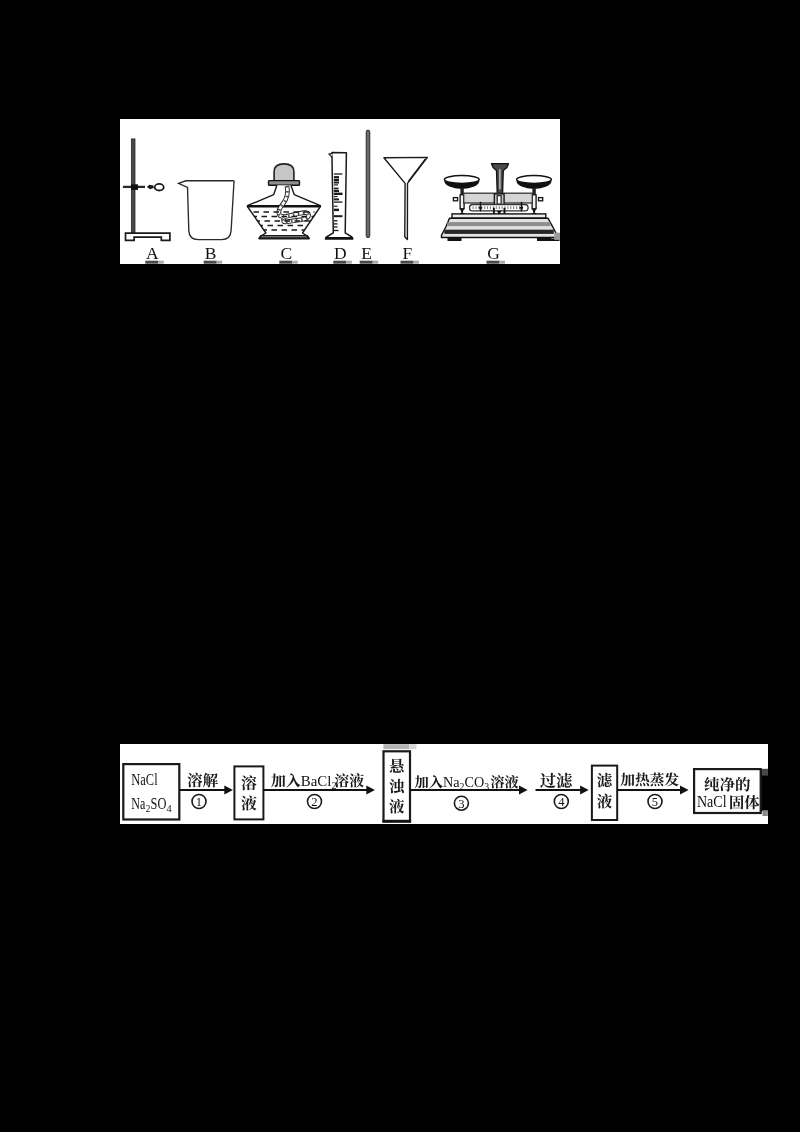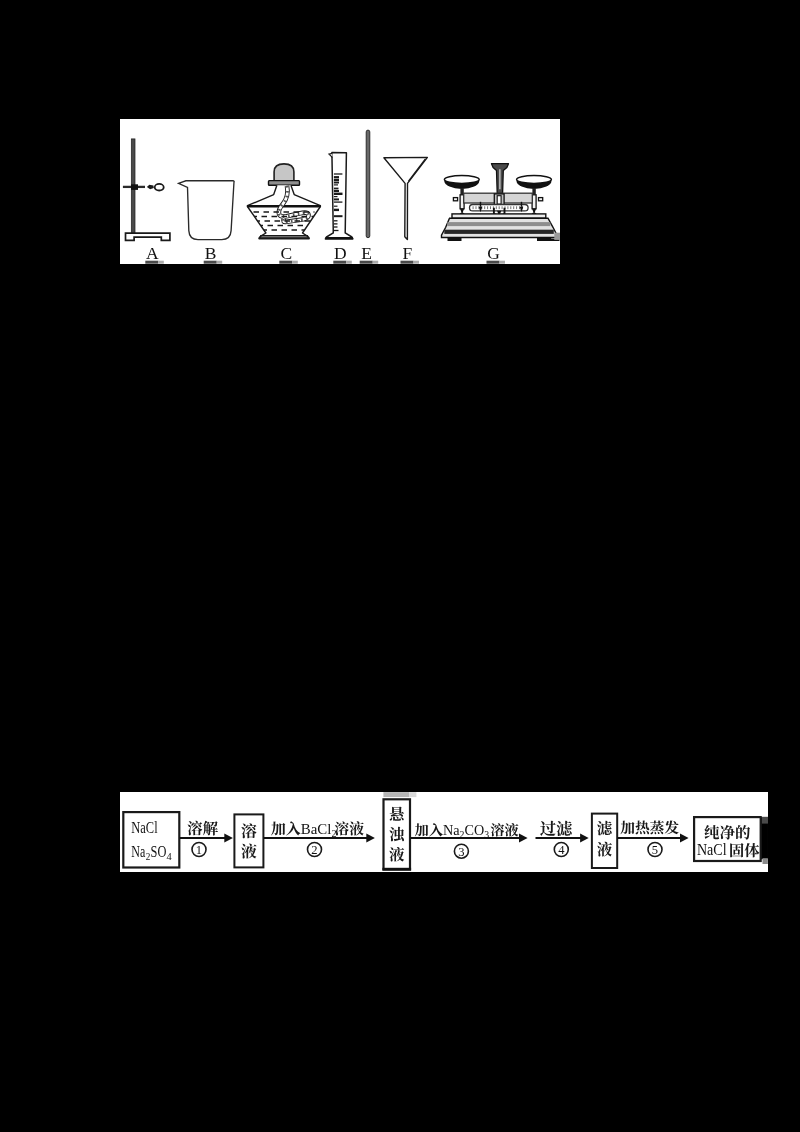--- a/index.html
+++ b/index.html
@@ -187,21 +187,21 @@
 <text x="407.0" y="259.2" font-size="17.5" text-anchor="middle" font-family="Liberation Serif, serif" fill="#111">F</text>
 <rect x="400.0" y="260.4" width="13.0" height="3.0" fill="#4a4a4a"></rect>
 <rect x="413.0" y="260.4" width="5.5" height="3.0" fill="#ababab"></rect>
 
 <text x="493.0" y="259.2" font-size="17.5" text-anchor="middle" font-family="Liberation Serif, serif" fill="#111">G</text>
 <rect x="486.0" y="260.4" width="13.0" height="3.0" fill="#4a4a4a"></rect>
 <rect x="499.0" y="260.4" width="5.5" height="3.0" fill="#ababab"></rect>
 </svg>
   </div>
 
-<div class="panel" style="left:120px;top:743.8px;width:648px;height:79.8px;margin-top:48px;">
+<div class="panel" style="left:120px;top:743.8px;width:648px;height:79.8px;">
 <svg width="648" height="79.8" viewBox="120 743.8 648 79.8">
 <defs>
 <path id="g0" d="M623 582 496 647C465 569 394 466 311 405L319 393C431 429 529 501 586 569C609 566 618 572 623 582ZM97 211C86 211 54 211 54 211V192C76 190 91 185 104 176C126 161 130 64 111 -40C118 -77 143 -91 164 -91C211 -91 246 -58 248 -8C252 83 211 118 207 173C207 197 212 232 217 262C225 309 268 500 292 604L275 607C143 265 143 265 126 231C115 211 111 211 97 211ZM38 609 30 603C64 569 105 513 117 463C221 397 303 595 38 609ZM113 836 106 829C141 792 183 732 198 677C305 607 394 812 113 836ZM399 759 387 760C378 706 350 666 316 645C228 531 447 479 421 674H826L806 591C773 608 731 622 677 631L668 623C723 574 795 492 823 426C907 381 960 499 830 578C865 601 911 632 940 653C960 654 971 656 978 664L879 759L821 702H659C722 724 734 842 534 850L527 844C557 814 586 762 590 715C599 709 607 705 615 702H416C412 719 407 738 399 759ZM663 425C692 375 728 328 769 286L732 247H531L474 269C548 317 614 373 663 425ZM518 -52V-23H739V-76H758C795 -76 850 -55 851 -47V212L856 214C872 203 889 193 906 184C912 226 935 259 975 284L977 298C878 320 750 371 682 446L684 448C713 447 727 454 733 466L598 538C547 433 414 273 283 187L291 177C331 192 369 209 406 229V-87H427C483 -87 518 -60 518 -52ZM518 219H739V5H518Z"></path>
 <path id="g1" d="M328 251V394H382V251ZM813 455 670 468V320H589C603 344 615 370 626 397C647 396 659 405 664 416L537 457C527 369 505 279 478 214V446C619 506 698 603 726 740H822C818 644 811 596 799 586C794 580 788 579 774 579C758 579 717 581 694 583V570C723 563 743 553 754 539C766 525 769 499 769 470C813 470 845 479 870 496C909 524 922 583 927 724C947 727 958 733 965 741L867 820L813 768H471L480 740H604C595 632 563 537 478 464V542C500 547 515 555 522 564L417 644L371 589H300C343 620 388 665 419 696C438 697 450 699 458 707L362 791L309 737H245L271 788C293 787 305 797 309 809L171 852C142 724 87 598 30 518L42 510C62 523 81 538 100 554V383C100 233 98 62 29 -75L41 -84C137 1 173 114 187 222H247V56H261C302 56 327 73 328 78V222H382V43C382 30 378 24 363 24C345 24 269 29 269 29V15C308 8 325 -2 338 -18C350 -33 354 -57 356 -88C464 -77 478 -38 478 32V197L486 193C518 219 547 253 572 292H670V153H479L487 124H670V-89H690C731 -89 780 -67 780 -57V124H964C978 124 987 129 990 140C954 175 893 224 893 224L839 153H780V292H938C952 292 961 297 964 308C929 340 871 386 871 386L821 320H780V430C804 433 811 443 813 455ZM247 251H190C194 298 195 343 195 384V394H247ZM328 423V561H382V423ZM247 423H195V561H247ZM156 610C182 639 206 672 228 708H313C302 671 286 623 270 589H211Z"></path>
 <path id="g2" d="M88 213C77 213 43 213 43 213V194C65 192 81 187 95 178C119 163 123 69 105 -37C111 -73 134 -89 155 -89C202 -89 234 -57 236 -7C239 82 200 120 199 173C198 199 205 233 213 264C225 314 289 521 325 634L309 638C140 269 140 269 118 234C107 213 103 213 88 213ZM32 606 23 599C55 561 88 504 94 451C193 375 292 566 32 606ZM95 841 87 834C121 795 160 735 171 679C277 605 372 807 95 841ZM867 782 806 700H646C711 725 718 851 507 854L499 848C535 817 570 761 577 711C584 706 592 702 599 700H291L299 671H952C966 671 976 676 979 687C938 726 867 782 867 782ZM736 615 590 656C577 539 540 356 481 233L491 224C529 263 563 310 592 358C609 266 631 184 667 116C615 39 546 -28 457 -80L465 -92C565 -54 643 -5 705 53C749 -8 809 -56 892 -89C901 -34 927 0 974 16L976 26C890 47 820 78 766 121C845 222 887 343 914 473C937 475 947 478 954 489L852 578L795 519H671C682 546 691 571 699 595C724 596 733 604 736 615ZM606 381 630 427C648 397 665 357 667 322C736 264 818 394 641 451L659 490H802C785 378 755 272 705 178C658 233 626 301 606 381ZM484 445 441 461C471 507 496 552 516 592C542 591 550 597 555 608L414 663C385 544 315 360 231 237L242 228C280 260 316 297 349 336V-89H369C409 -89 451 -67 453 -59V427C471 430 481 436 484 445Z"></path>
 <path id="g3" d="M568 679V-68H587C638 -68 682 -41 682 -27V50H804V-50H823C867 -50 921 -19 923 -9V630C943 635 958 643 965 652L851 743L793 679H686L568 729ZM804 79H682V651H804ZM176 841V628H41L50 599H175C171 363 145 127 16 -75L30 -89C240 99 280 351 290 599H383C377 265 366 101 332 69C322 60 314 57 297 57C276 57 225 60 193 64L192 50C231 40 258 28 273 9C285 -7 289 -34 289 -73C343 -73 387 -57 421 -23C475 33 489 178 497 580C519 583 532 590 540 599L435 691L373 628H291L294 799C319 803 327 813 330 827Z"></path>
 <path id="g4" d="M476 686C411 372 240 84 24 -76L35 -87C276 29 451 221 538 415C596 208 688 24 838 -89C855 -26 905 28 984 40L988 54C739 170 597 415 535 695C519 748 430 811 348 855C333 833 299 768 287 744C358 730 456 712 476 686Z"></path>
 <path id="g5" d="M412 192 264 203V35C264 -39 289 -57 403 -57H532C730 -57 777 -46 777 3C777 23 769 36 734 48L731 153H721C701 100 685 66 673 50C666 42 660 39 644 38C627 37 587 36 545 36H422C385 36 382 40 382 53V168C401 170 411 179 412 192ZM189 185H174C173 127 128 78 88 60C59 47 38 20 47 -13C59 -48 103 -56 137 -39C187 -13 229 67 189 185ZM756 188 747 181C793 132 840 53 850 -15C956 -94 1047 123 756 188ZM452 234 442 228C478 192 515 131 521 77C616 8 704 195 452 234ZM198 848V439H45L53 411H359C304 375 215 329 144 315C132 312 111 309 111 309L167 190C177 195 186 204 193 219C414 243 601 267 734 287C767 257 797 225 816 195C946 152 980 397 623 384L616 375C644 359 675 337 704 313C540 309 387 306 274 306C353 323 434 345 488 367C515 363 529 371 533 382L456 411H948C963 411 974 416 977 427C933 467 857 525 857 525L792 439H785V752C804 756 816 763 823 771L707 856L655 797H331ZM665 439H317V532H665ZM665 561H317V650H665ZM665 678H317V769H665Z"></path>
 <path id="g6" d="M106 211C95 211 61 211 61 211V192C82 190 99 186 113 176C137 160 141 66 122 -40C130 -77 155 -91 177 -91C227 -91 261 -58 263 -7C266 83 225 117 223 173C222 197 229 234 237 266C249 320 314 540 351 658L335 662C158 268 158 268 137 231C125 211 121 211 106 211ZM36 606 28 600C67 566 111 508 126 455C238 392 315 603 36 606ZM101 828 94 820C139 784 194 722 218 666C337 610 399 834 101 828ZM474 321V597H583V321ZM311 58 360 -81C372 -79 384 -71 390 -58C584 -7 725 34 828 68C844 24 856 -21 860 -63C975 -164 1077 83 763 235L752 229C775 189 799 143 818 94L697 84V293H808V241H827C886 241 922 262 922 267V589C945 592 955 599 962 608L858 687L803 625H697V809C720 812 727 822 729 835L583 849V625H485L364 672V219H384C441 219 474 239 474 246V293H583V75C464 66 365 60 311 58ZM808 321H697V597H808Z"></path>
 <path id="g7" d="M402 537 394 530C445 467 468 376 477 317C565 218 699 442 402 537ZM88 830 78 824C122 766 172 682 189 609C300 529 392 750 88 830ZM876 727 820 632H795V804C819 807 829 816 831 831L681 845V632H333L341 604H681V216C681 202 675 196 658 196C633 196 509 204 509 204V190C565 182 591 169 609 152C628 135 634 109 638 74C776 86 795 130 795 209V604H948C962 604 971 609 974 620C941 662 876 727 876 727ZM168 131C122 103 64 64 20 40L101 -84C110 -78 114 -69 112 -59C148 0 205 80 226 114C238 131 249 135 262 114C342 -13 430 -65 631 -65C717 -65 826 -65 894 -65C899 -15 925 25 971 37V49C864 43 775 41 669 41C462 41 358 64 278 148V452C307 457 321 465 330 474L209 571L153 497H29L35 468H168Z"></path>

